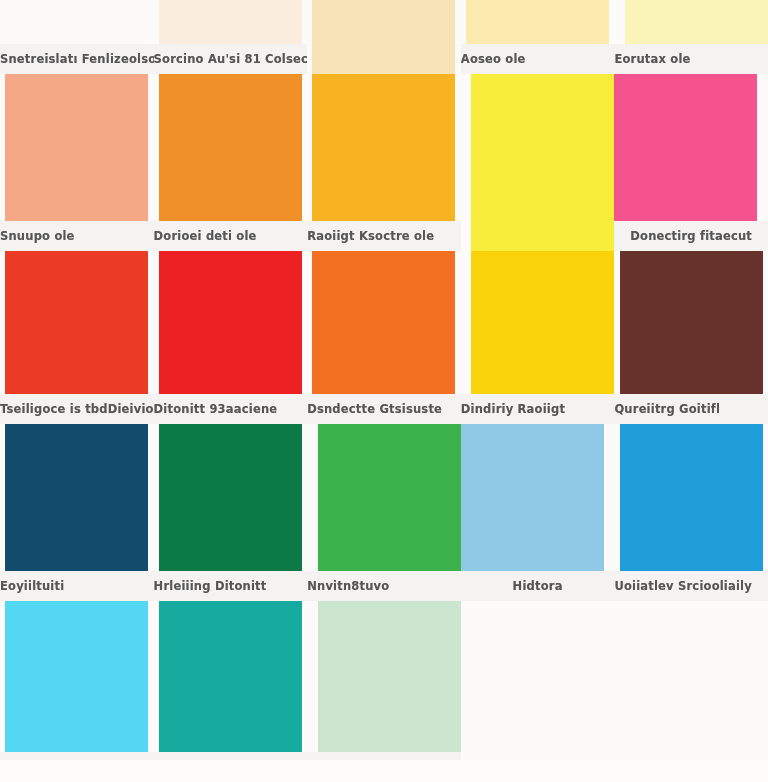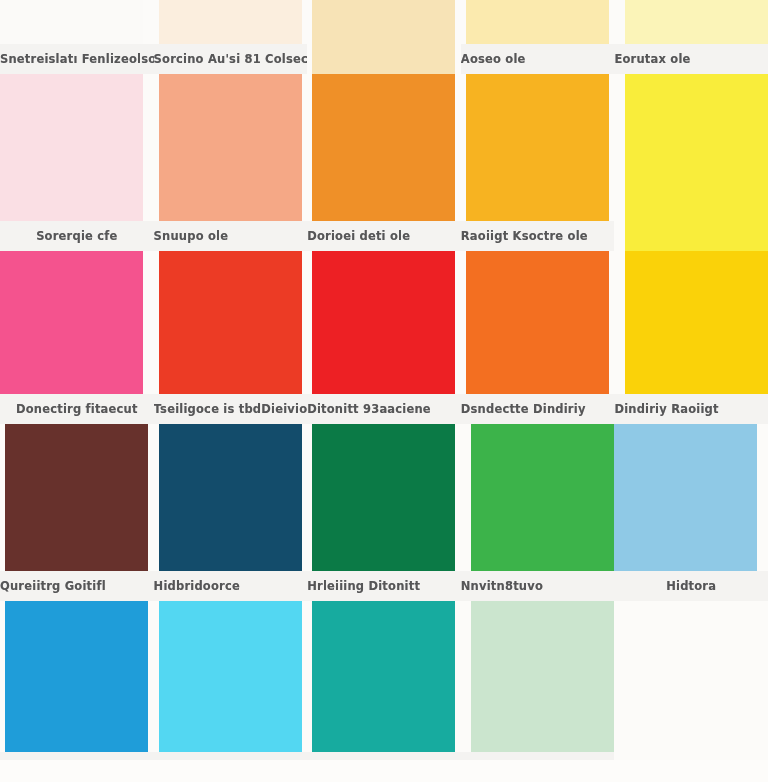--- a/index.html
+++ b/index.html
@@ -107,24 +107,20 @@
         <div class="swatch-chip" style="background: rgb(247, 227, 182);"></div>
       </div>
       <div class="swatch-cell row-0 col-3">
         <div class="swatch-chip" style="background: rgb(251, 234, 174);"></div>
         <div class="swatch-label">Aoseo ole</div>
       </div>
       <div class="swatch-cell row-0 col-4">
         <div class="swatch-chip" style="background: rgb(251, 244, 184);"></div>
         <div class="swatch-label">Eorutax ole</div>
       </div>
-      <div class="swatch-cell row-1 col-0">
-        <div class="swatch-chip" style="background: rgb(250, 223, 228);"></div>
-        <div class="swatch-label">Sorerqie cfe</div>
-      </div>
       <div class="swatch-cell row-1 col-1">
         <div class="swatch-chip" style="background: rgb(245, 168, 134);"></div>
         <div class="swatch-label">Snuupo ole</div>
       </div>
       <div class="swatch-cell row-1 col-2">
         <div class="swatch-chip" style="background: rgb(239, 144, 40);"></div>
         <div class="swatch-label">Dorioei deti ole</div>
       </div>
       <div class="swatch-cell row-1 col-3">
         <div class="swatch-chip" style="background: rgb(247, 179, 33);"></div>
@@ -140,33 +136,33 @@
       <div class="swatch-cell row-2 col-1">
         <div class="swatch-chip" style="background: rgb(236, 59, 37);"></div>
         <div class="swatch-label">Tseiligoce is tbdDieiviofeiclip</div>
       </div>
       <div class="swatch-cell row-2 col-2">
         <div class="swatch-chip" style="background: rgb(237, 32, 36);"></div>
         <div class="swatch-label">Ditonitt 93aaciene</div>
       </div>
       <div class="swatch-cell row-2 col-3">
         <div class="swatch-chip" style="background: rgb(243, 111, 33);"></div>
-        <div class="swatch-label">Dsndectte Dindiriy</div>
+        <div class="swatch-label">Dsndectte Gtsisuste</div>
       </div>
       <div class="swatch-cell row-2 col-4">
         <div class="swatch-chip" style="background: rgb(250, 210, 9);"></div>
         <div class="swatch-label">Dindiriy Raoiigt</div>
       </div>
       <div class="swatch-cell row-3 col-1">
         <div class="swatch-chip" style="background: rgb(103, 49, 44);"></div>
         <div class="swatch-label">Qureiitrg Goitifl</div>
       </div>
       <div class="swatch-cell row-3 col-2">
         <div class="swatch-chip" style="background: rgb(19, 76, 107);"></div>
-        <div class="swatch-label">Hidbridoorce</div>
+        <div class="swatch-label">Eoyiiltuiti</div>
       </div>
       <div class="swatch-cell row-3 col-3">
         <div class="swatch-chip" style="background: rgb(11, 122, 70);"></div>
         <div class="swatch-label">Hrleiiing Ditonitt</div>
       </div>
       <div class="swatch-cell row-3 col-4">
         <div class="swatch-chip" style="background: rgb(60, 179, 74);"></div>
         <div class="swatch-label">Nnvitn8tuvo</div>
       </div>
       <div class="swatch-cell row-4 col-0">

